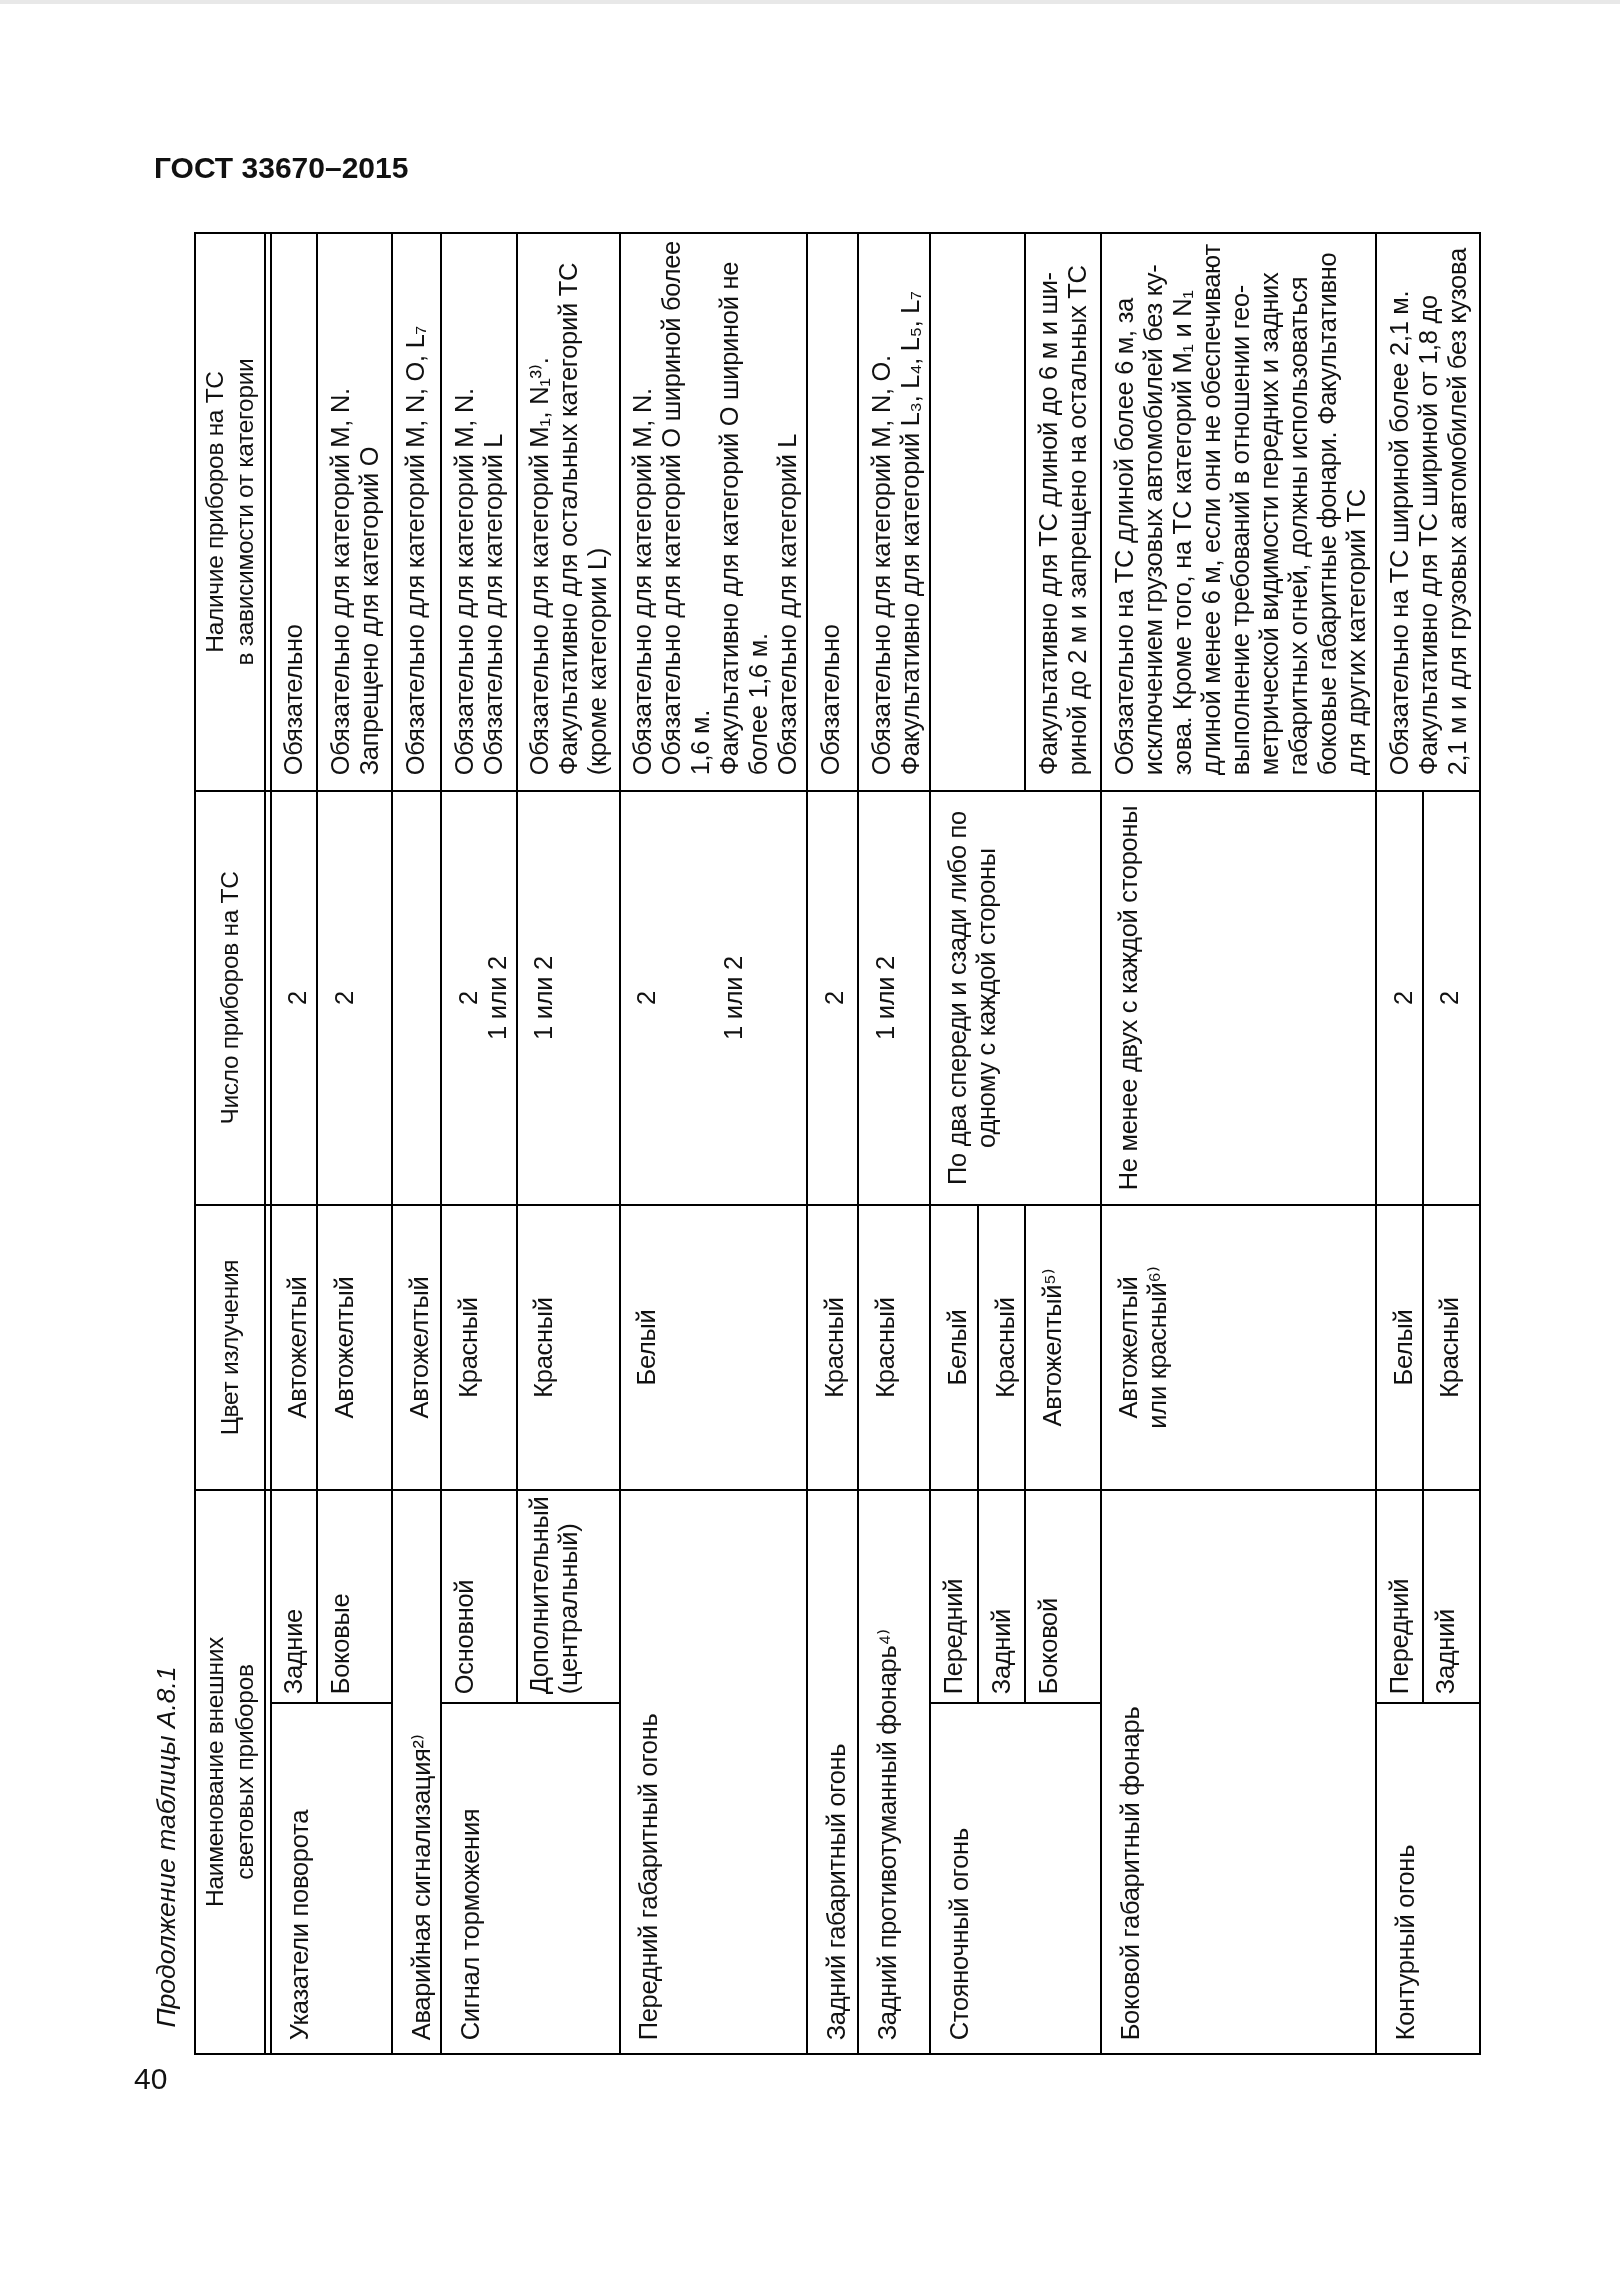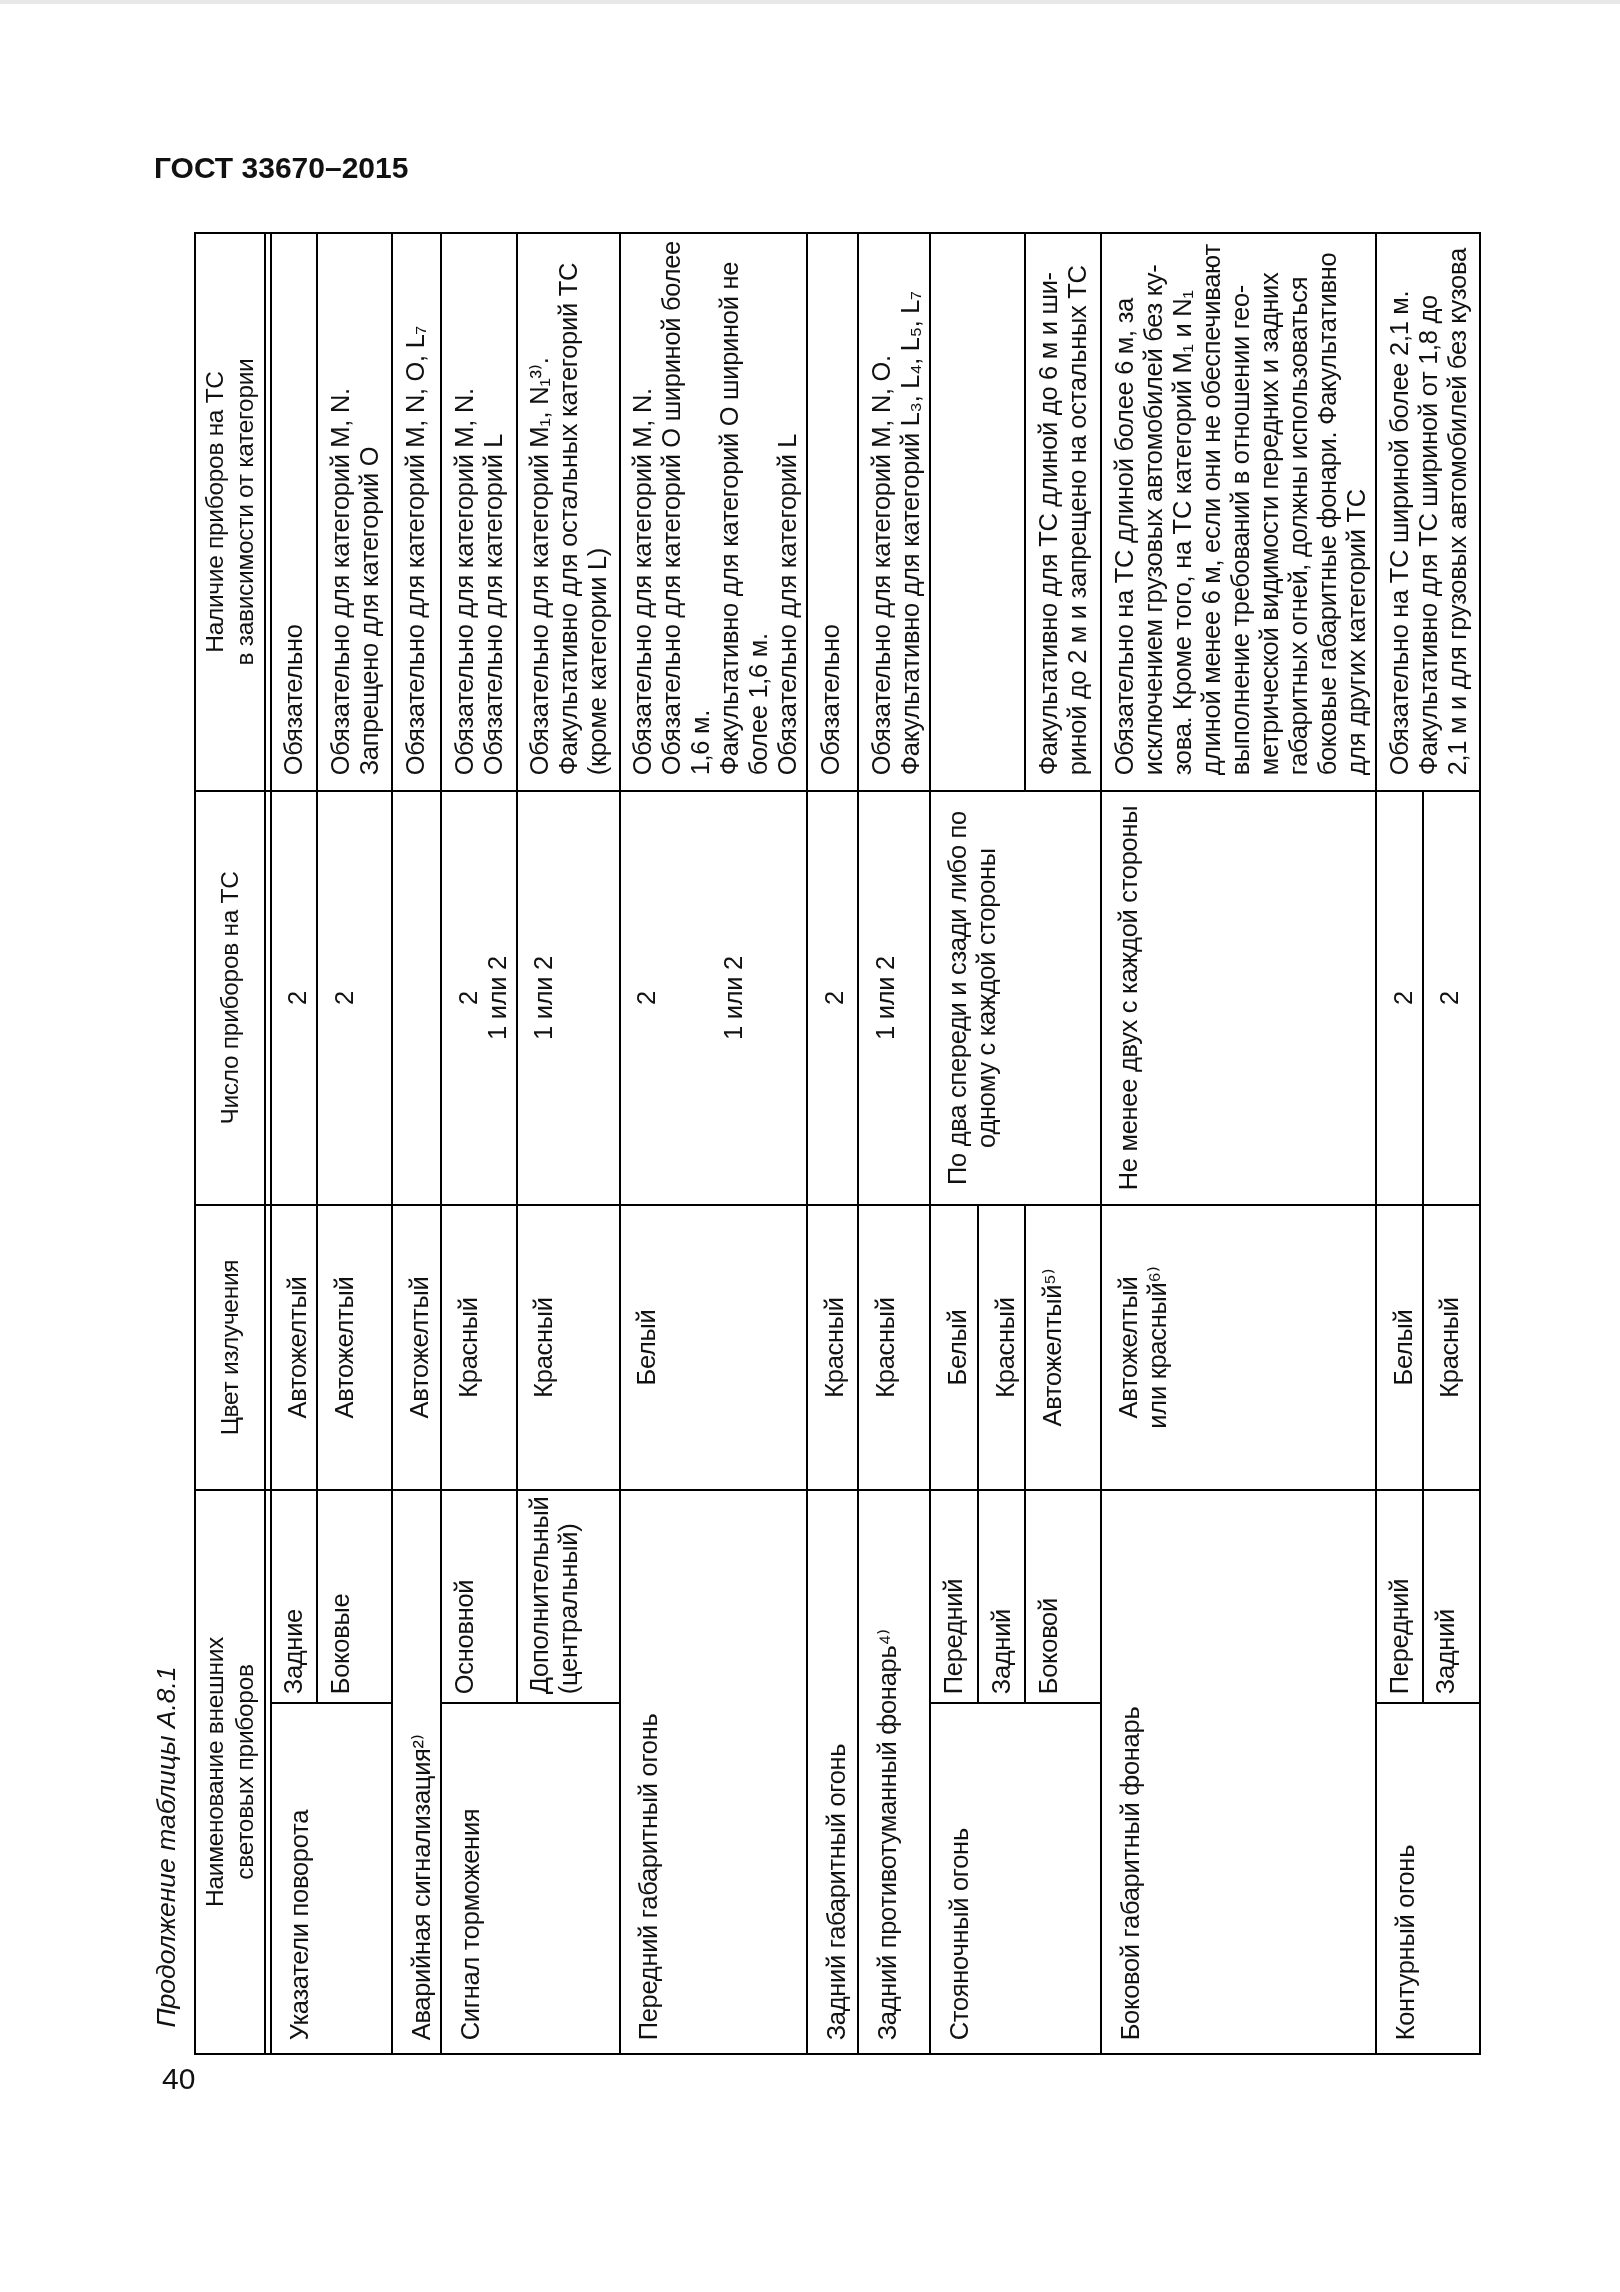--- a/index.html
+++ b/index.html
@@ -6,21 +6,21 @@
   #page{
     position:relative;width:1620px;height:2293px;background:#ffffff;
     font-family:"Liberation Sans","DejaVu Sans",sans-serif;color:#111;
     overflow:hidden;margin:4px auto;
   }
   #gost-title{
     position:absolute;left:154px;top:147px;
     font-size:30px;font-weight:bold;letter-spacing:0;white-space:nowrap;
   }
   #page-num{
-    position:absolute;left:162px;top:2058px;font-size:30px;
+    position:absolute;left:134px;top:2058px;font-size:30px;
   }
   
   #rot-wrap{position:absolute;left:194px;top:231px;width:1264px;height:1820px;}
   #rot{
     position:absolute;left:0;top:0;width:1820px;height:1264px;
     transform:translateY(1820px) rotate(-90deg);transform-origin:0 0;
   }
   #table-caption{
     position:absolute;left:27.4px;top:-43px;
     font-style:italic;font-size:26.5px;white-space:nowrap;

